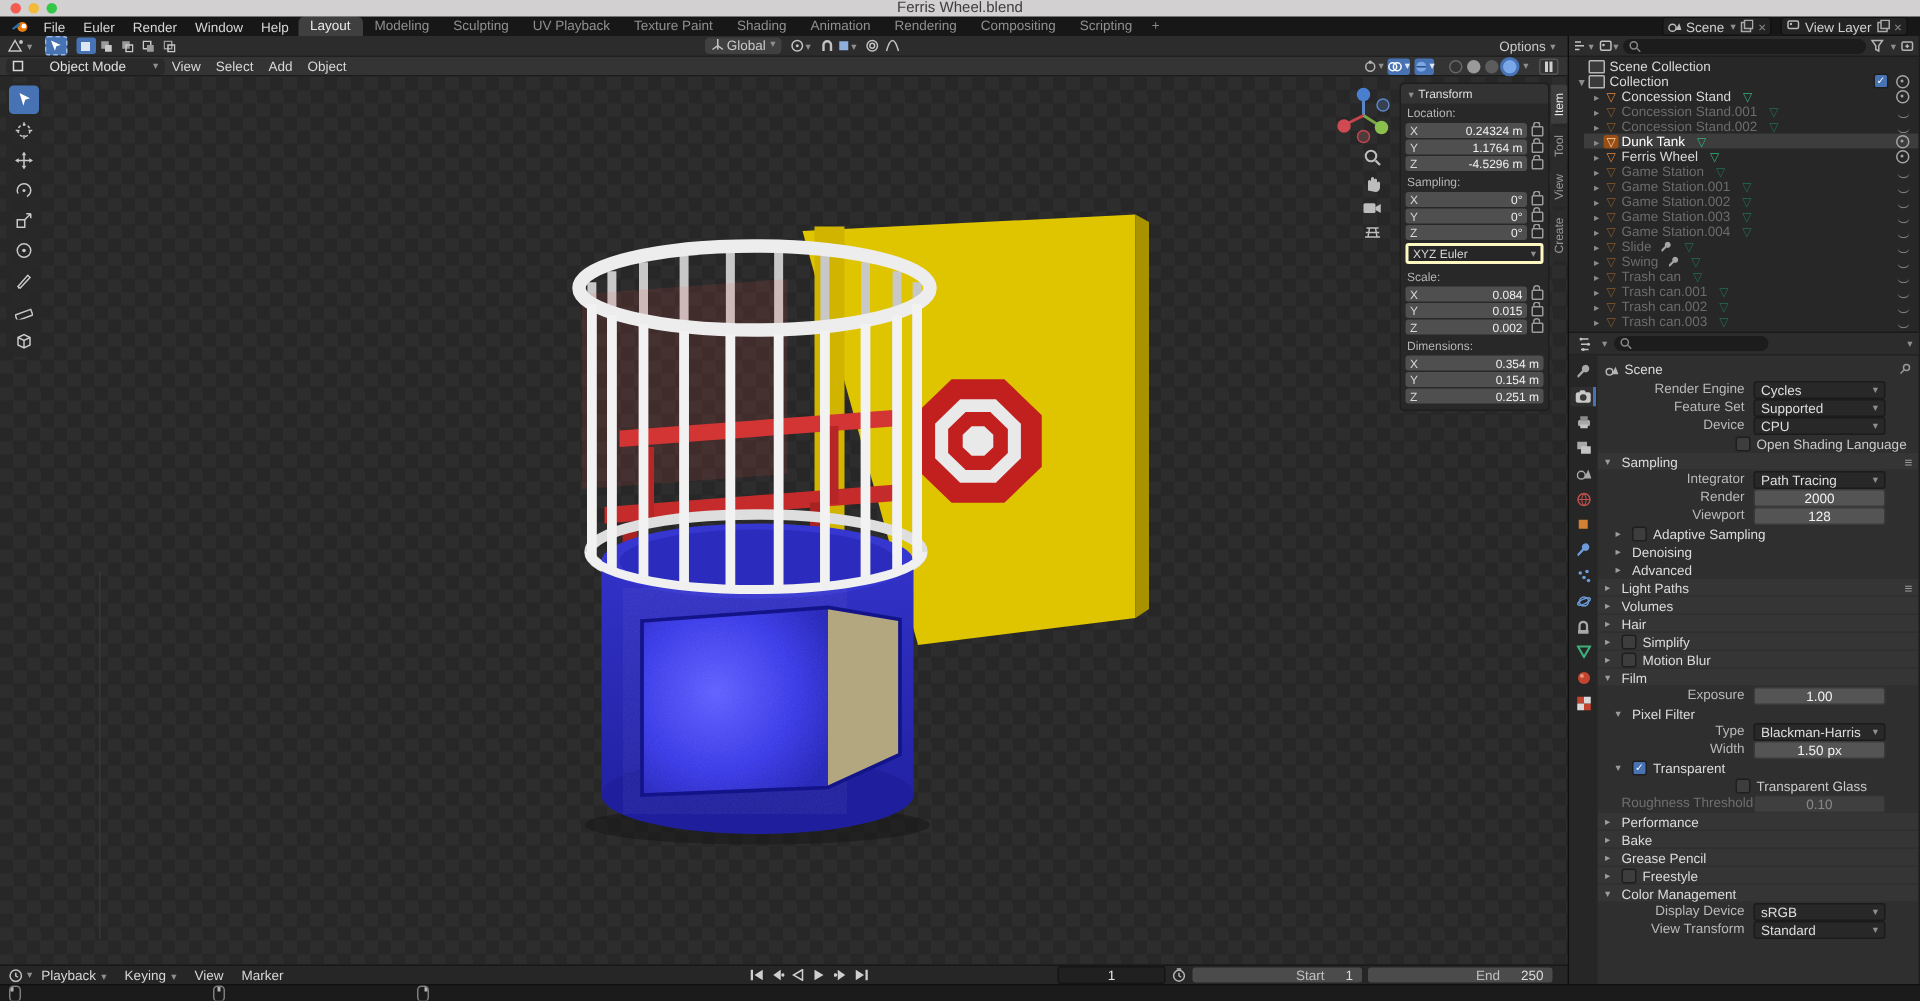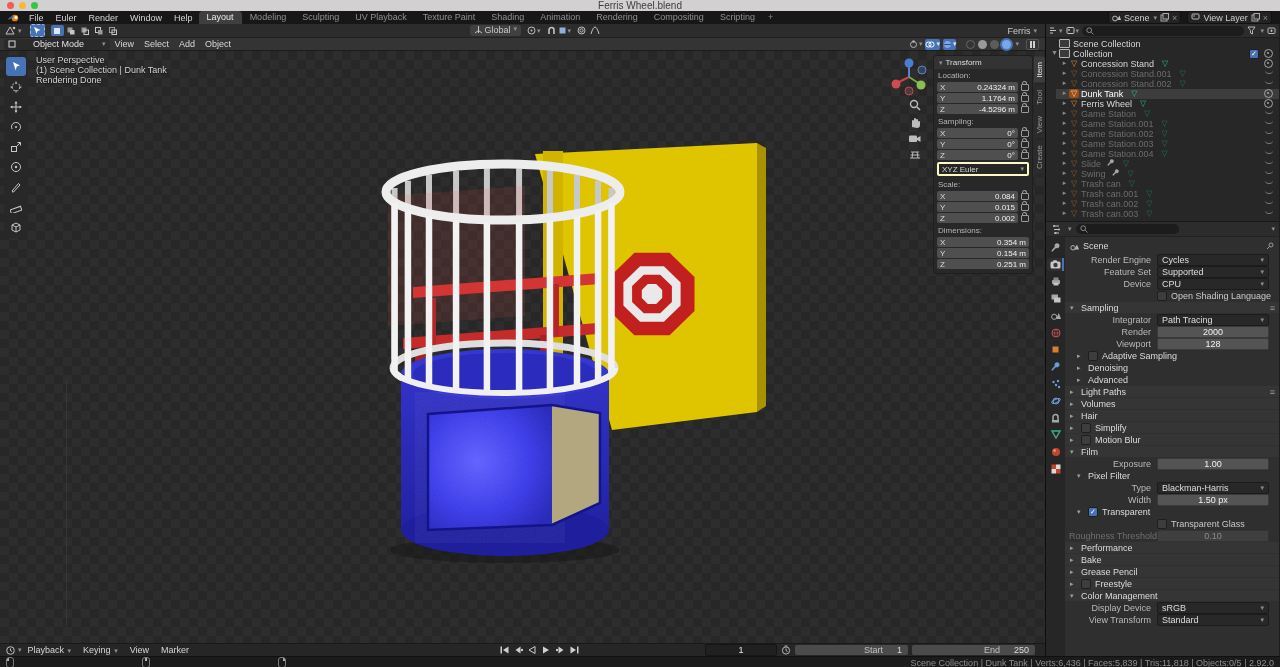--- a/index.html
+++ b/index.html
@@ -73,21 +73,21 @@
   .tbtn{width:12px;height:10px;display:flex;align-items:center;justify-content:center;border-radius:2px}
   .tl-right{margin-left:auto;display:flex;align-items:center;gap:4px;margin-right:6px}
   .framefield{background:#202020;border:1px solid #151515;border-radius:2px;width:70px;text-align:center;color:#e8e8e8;height:10px;line-height:10px}
   .pill{background:#4b4b4b;border-radius:2px;height:10px;line-height:10px;padding:0 6px;color:#dcdcdc;display:flex;gap:8px}
   .pill .plab{color:#c0c0c0}
   
   .right{width:233px;display:flex;flex-direction:column;background:#2b2b2b}
   .ol-head{height:13px;background:#2c2c2c;display:flex;align-items:center;padding:0 3px;gap:3px;border-bottom:1px solid #1e1e1e}
   .searchbox{flex:1;background:#1c1c1c;border-radius:7px;height:10px;display:flex;align-items:center;padding:0 4px;gap:3px;color:#777}
   .ol-tree{height:182px;overflow:hidden;background:#272727;font-size:9px;padding-top:1px}
-  .ol-row{display:flex;align-items:flex-start;height:10px;padding-left:4px;position:relative}
+  .ol-row{display:flex;align-items:flex-end;height:10px;padding-left:4px;position:relative}
   .ol-row .car{width:9px;color:#8b8b8b;font-size:7px;text-align:center}
   .coll-ic{width:9px;height:7px;border:1px solid #b5b5b5;border-radius:1px;margin-right:3px;position:relative;background:#3a3a3a}
   .mesh-ic{color:#e8883b;font-size:8px;width:10px;text-align:center;margin-right:2px;line-height:9px}
   .data-ic{color:#35b57c;font-size:8px;margin-left:8px;line-height:9px}
   .ol-label{color:#d8d8d8;white-space:nowrap}
   .ol-sp{flex:1}
   .eye-open{width:7px;height:7px;border:1px solid #a5a5a5;border-radius:50%;position:relative;margin-right:6px;flex:none}
   .eye-open::after{content:"";position:absolute;left:2px;top:2px;width:2px;height:2px;background:#a5a5a5;border-radius:50%}
   .eye-closed{width:8px;height:4px;border-bottom:1px solid #7a7a7a;border-radius:0 0 7px 7px;margin-right:6px;flex:none;display:none}
   .ol-row.hidden .ol-label{color:#6c6c6c}
@@ -103,21 +103,21 @@
   .chk.on{background:#4772b3}
   
   .props{flex:1;display:flex;flex-direction:column;background:#2f2f2f;border-top:1px solid #191919;font-size:9px}
   .p-head{height:14px;display:flex;align-items:center;gap:4px;padding:0 4px;background:#2c2c2c;border-bottom:1px solid #222}
   .p-main{flex:1;display:flex;overflow:hidden}
   .ptabs{width:19px;background:#262626;display:flex;flex-direction:column;align-items:center;padding-top:4px;gap:4px}
   .ptab{width:17px;height:13px;display:flex;align-items:center;justify-content:center;border-radius:2px 0 0 2px}
   .ptab.active{background:#2f2f2f;box-shadow:-2px 0 0 #4772b3 inset}
   .pbody{flex:1;overflow:hidden;padding-top:2px}
   .crumb{display:flex;align-items:center;gap:4px;padding:2px 5px;color:#d9d9d9}
-  .prow{display:flex;align-items:center;height:11px;padding:0 6px 0 0;margin:1px 4px}
+  .prow{display:flex;align-items:flex-start;height:11px;padding:0 6px 0 0;margin:1px 16px}
   .plab{width:82px;text-align:right;padding-right:6px;color:#b9b9b9;flex:none;white-space:nowrap}
   .pfield{flex:1;height:10px;border-radius:2px;display:flex;align-items:center}
   .drop{background:#282828;border:1px solid #1b1b1b;color:#dedede;padding:0 4px}
   .drop .dval{white-space:nowrap}
   .drop .caret{margin-left:auto}
   .slider{background:#545454;border:1px solid #3a3a3a;color:#f2f2f2;justify-content:center}
   .sec{display:flex;align-items:center;gap:4px;height:11px;background:#353535;margin-top:1px;padding:0 5px;color:#dcdcdc}
   .sec .car{color:#9d9d9d;font-size:7px;width:7px}
   .sec .preset{margin-left:auto;color:#9d9d9d;letter-spacing:-1px}
   .subsec{padding-left:12px;background:transparent}
@@ -276,21 +276,21 @@
             <circle cx="4.5" cy="4.5" r="3.5" fill="none" stroke="#c2c2c2"></circle>
             <circle cx="4.5" cy="4.5" r="1.6" fill="none" stroke="#c2c2c2"></circle>
           </svg>
         </span>
       <span class="icon-btn">
           <svg width="10" height="9" viewBox="0 0 10 9">
             <path d="M1 8 Q3 1 5 1 Q7 1 9 8" fill="none" stroke="#c2c2c2"></path>
           </svg>
         </span>
       <div class="options">
-        <span>Ferris</span>
+        <span>Options</span>
         <span class="caret">▾</span>
       </div>
     </div>
 
     <div class="vph">
       <div class="mode-btn">
         <svg width="8" height="8" viewBox="0 0 8 8">
             <rect x="1" y="1" width="6" height="6" fill="none" stroke="#d8d8d8"></rect>
           </svg>
         <span>Object Mode</span>
@@ -416,25 +416,20 @@
             <line x1="549.9418964692131" y1="169.4696958699265" x2="549.9418964692131" y2="337.74079988386296" stroke="#f2f2f2" stroke-width="6.5"></line>
             <line x1="576.9992629358172" y1="165.16098808191924" x2="576.9992629358172" y2="333.89373935885646" stroke="#f2f2f2" stroke-width="6.5"></line>
             <line x1="598.0616492099234" y1="159.13794288875673" x2="598.0616492099234" y2="328.51602043638997" stroke="#f2f2f2" stroke-width="6.5"></line>
             <line x1="611.4227060184382" y1="151.88851159156002" x2="611.4227060184382" y2="322.04331392103575" stroke="#f2f2f2" stroke-width="6.5"></line>
           </g>
         <path d="M393,317 A111,25 0 0 0 615,317" fill="none" stroke="#f0f0f0" stroke-width="6"></path>
       </svg>
 
       <div class="vline"></div>
 
-      <div class="overlay-txt">
-        <div>User Perspective</div>
-        <div>(1) Scene Collection | Dunk Tank</div>
-        <div>Rendering Done</div>
-      </div>
 
       <div class="vp-toolbar">
         <div class="vtool active">
             <svg width="11" height="11" viewBox="0 0 11 11">
               <path d="M2 1 L9 4.5 L5.8 5.5 L4.6 9.5 Z" fill="#fff"></path>
             </svg>
           </div>
         <div class="vtool">
             <svg width="12" height="12" viewBox="0 0 12 12">
               <circle cx="6" cy="6" r="4" fill="none" stroke="#c8c8c8" stroke-dasharray="2 1.5"></circle>
@@ -1205,14 +1200,13 @@
     </div>
   </div>
 </div>
 
 <div class="statusbar">
   <span class="mouseic l"></span>
   <span style="width:128px"></span>
   <span class="mouseic m"></span>
   <span style="width:128px"></span>
   <span class="mouseic r"></span>
-  <span class="st-right">Scene Collection | Dunk Tank | Verts:6,436 | Faces:5,839 | Tris:11,818 | Objects:0/5 | 2.92.0</span>
 </div>
 
 </body></html>

